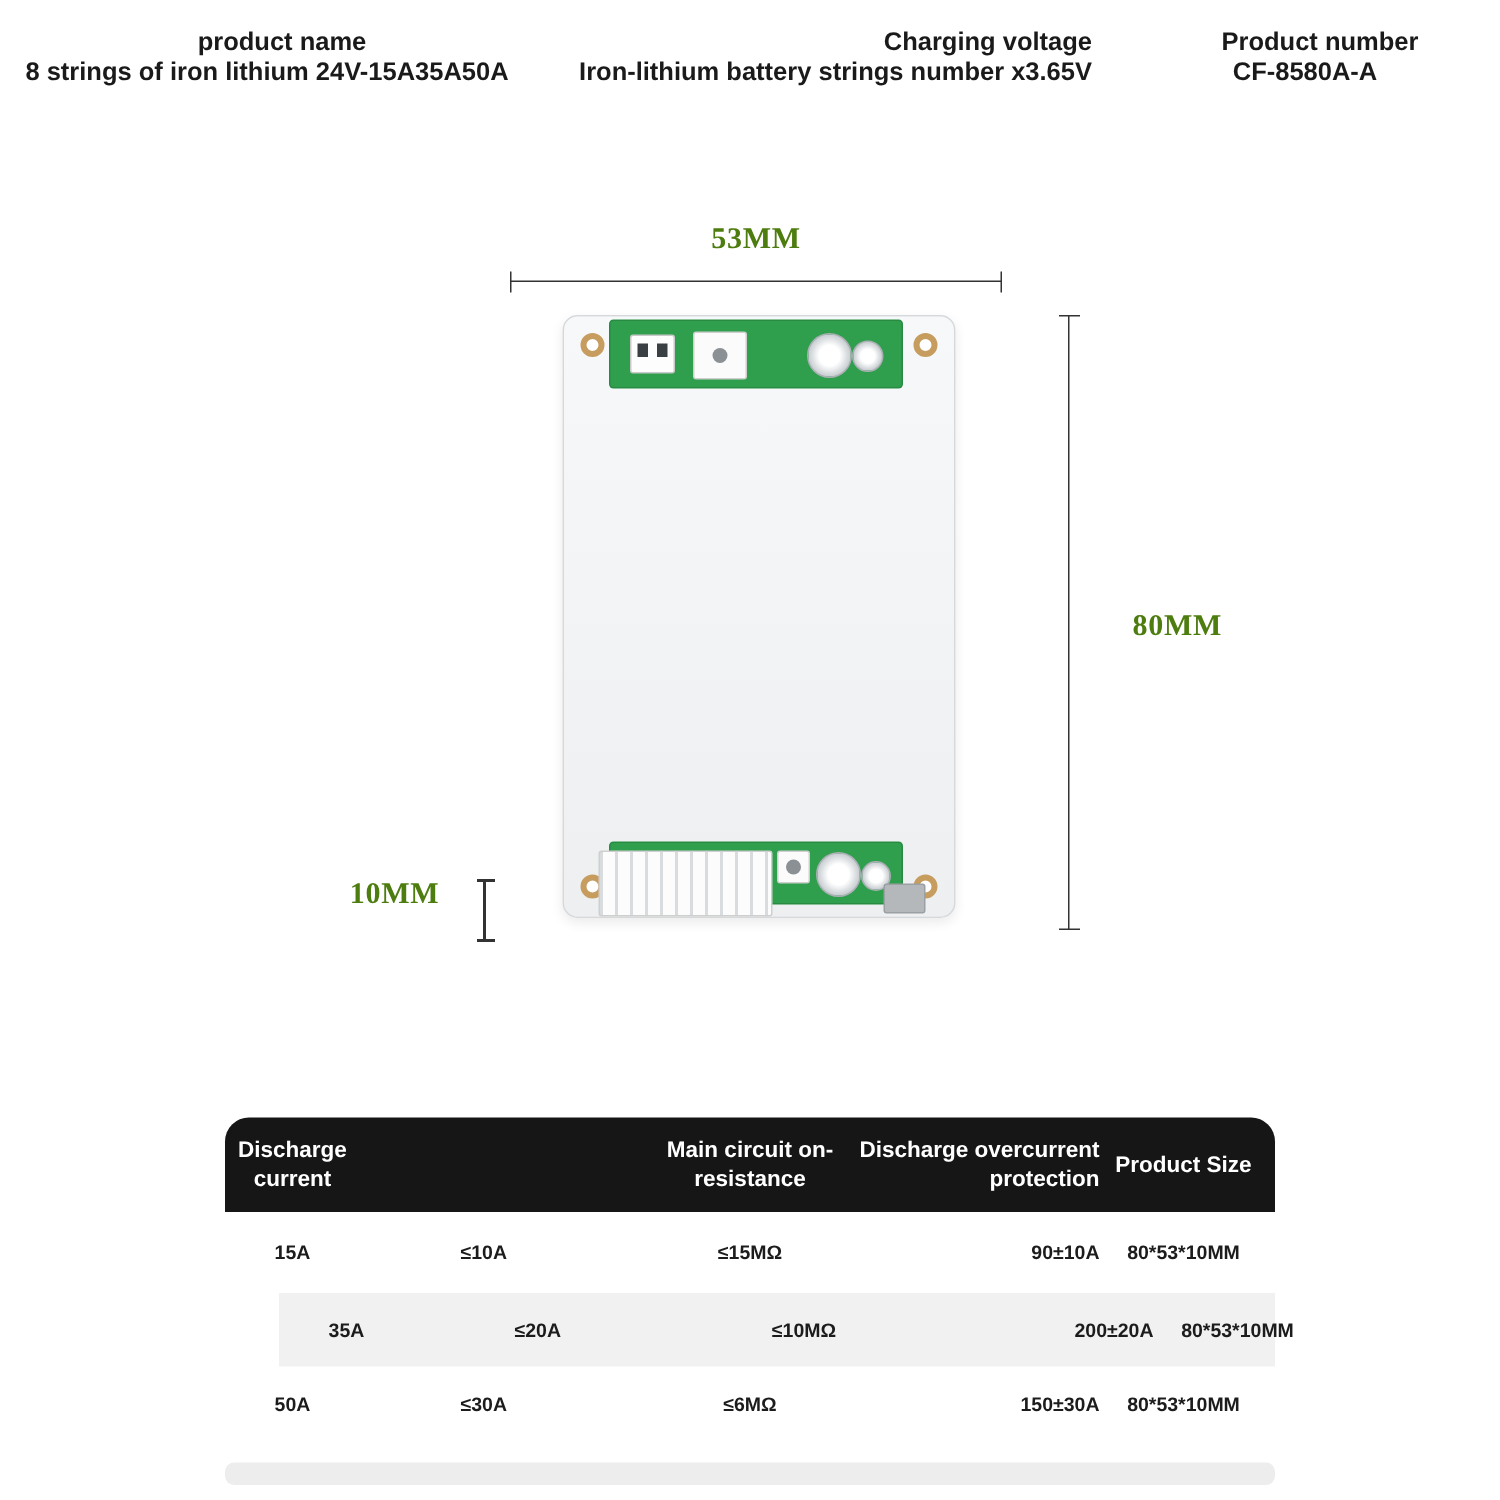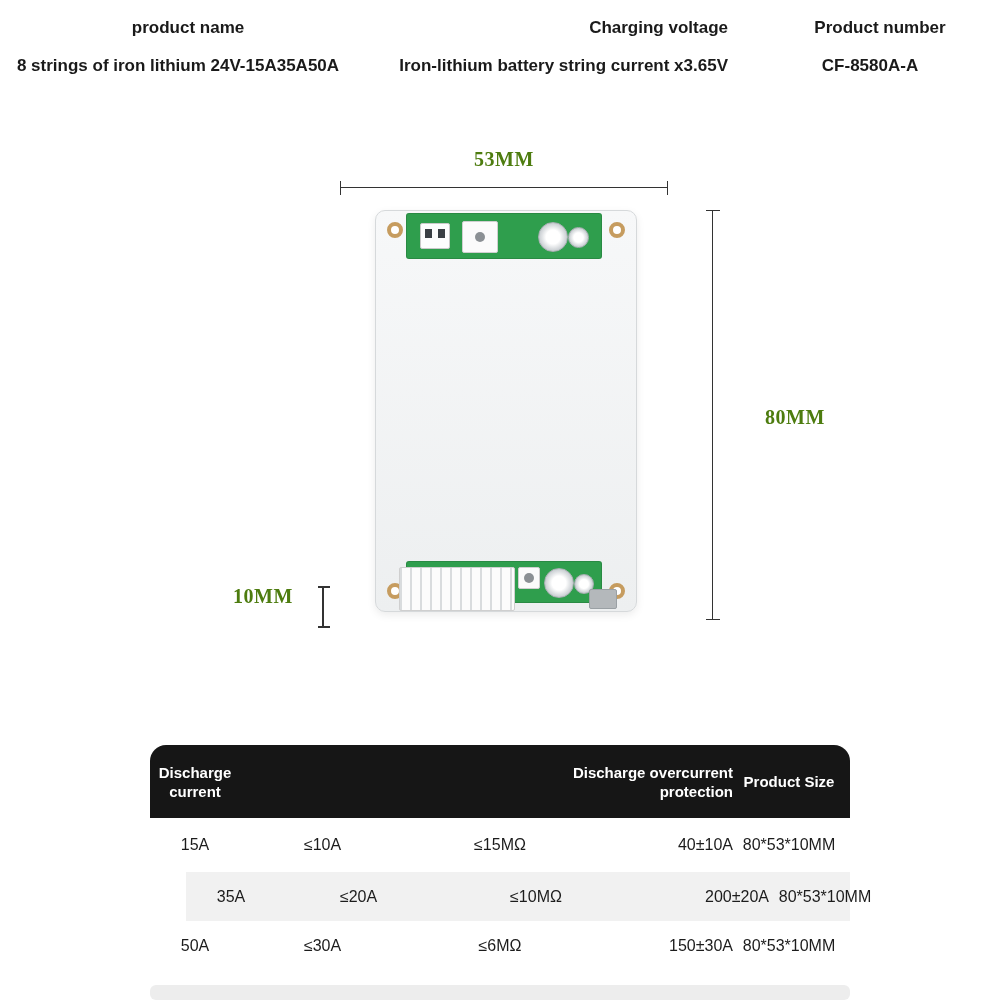--- a/index.html
+++ b/index.html
@@ -2,33 +2,33 @@
 <html style="--pcb-green: #2f9e4d; --table-header-bg: #161616; --row-alt: #f1f1f1; --screw-gold: #c69c5f;"><head>
 <meta charset="utf-8">
 <style>
   html,body{margin:0;padding:0;background:#fff;}
   body{width:1000px;height:1000px;position:relative;overflow:hidden;
        font-family:"Liberation Sans",sans-serif;color:#1a1a1a;}
 
   
   .info-col{position:absolute;top:18px;text-align:center;}
   .info-col .info-title{font-size:17px;font-weight:700;padding-left:20px;}
-  .info-col .info-value{margin-top:18px;font-size:17px;font-weight:700;white-space:nowrap;}
+  .info-col .info-value{font-size:17px;font-weight:700;white-space:nowrap;}
   #info-col-1{left:0;width:356px;}
   #info-col-2{left:356px;width:372px;text-align:right;}
   #info-col-3{left:740px;width:260px;}
 
   
   .serif{font-family:"Liberation Serif",serif;font-weight:600;font-size:20px;letter-spacing:.5px;color:#4d7c0f;}
   .dim-label-w{position:absolute;left:340px;top:148px;width:328px;text-align:center;}
   .dim-line-w{position:absolute;left:340px;top:187px;width:328px;height:0;border-top:1px solid #333;}
   .dim-line-w::before,.dim-line-w::after{content:"";position:absolute;top:-7px;width:1px;height:14px;background:#333;}
   .dim-line-w::before{left:0;}.dim-line-w::after{right:0;}
 
-  .dim-label-h{position:absolute;left:755px;top:406px;width:80px;text-align:center;}
+  .dim-label-h{position:absolute;left:755px;top:406px;width:80px;text-align:left;}
   .dim-line-h{position:absolute;left:712px;top:210px;height:410px;width:0;border-left:1px solid #333;}
   .dim-line-h::before,.dim-line-h::after{content:"";position:absolute;left:-7px;width:14px;height:1px;background:#333;}
   .dim-line-h::before{top:0;}.dim-line-h::after{bottom:0;}
 
   .dim-label-t{position:absolute;left:228px;top:585px;width:70px;text-align:center;}
   .dim-line-t{position:absolute;left:322px;top:586px;height:42px;width:0;border-left:2px solid #333;}
   .dim-line-t::before,.dim-line-t::after{content:"";position:absolute;left:-6px;width:12px;height:2px;background:#333;}
   .dim-line-t::before{top:0;}.dim-line-t::after{bottom:0;}
 
   
@@ -63,44 +63,44 @@
   .pad-circle.b-small{left:168px;top:13px;width:18px;height:18px;}
   .pad-square.b{left:112px;top:6px;width:20px;height:20px;}
   .metal-tab{position:absolute;left:213px;top:378px;width:26px;height:18px;background:#b4b8bb;
              border:1px solid #9aa0a4;border-radius:2px;}
   .balance-connector{position:absolute;left:23px;top:356px;width:114px;height:42px;background:#fcfcfc;
         border:1px solid #cfcfcf;border-radius:2px;z-index:2;
         background-image:repeating-linear-gradient(90deg,#d9dcde 0 2px,transparent 2px 10px);}
 
   
   .spec-table{position:absolute;left:150px;top:745px;width:700px;}
-  .t-header{position:relative;height:73px;background:var(--table-header-bg,#161616);
+  .t-header{position:relative;height:63px;background:var(--table-header-bg,#161616);
             border-radius:16px 16px 0 0;color:#fff;font-weight:700;font-size:15px;line-height:1.3;}
-  .t-row{position:relative;height:49px;font-size:16px;color:#1c1c1c;}
+  .t-row{position:relative;height:49px;font-size:13px;color:#1c1c1c;font-weight:bold;}
   .t-row.first{height:54px;}
   .t-row.alt{background:var(--row-alt,#f1f1f1);margin-left:36px;}
   .cell{position:absolute;top:50%;transform:translateY(-50%);text-align:center;}
   .c1{left:0;width:90px;}
   .c2{left:90px;width:165px;}
   .c3{left:275px;width:150px;}
   .c4{left:413px;width:170px;text-align:right;}
   .c5{left:578px;width:122px;}
   .t-footer{margin-top:15px;height:15px;background:#ededed;border-radius:6px;}
 </style>
 </head>
 <body>
 
 <header>
   <div class="info-col" id="info-col-1">
     <div class="info-title">product name</div>
     <div class="info-value">8 strings of iron lithium 24V-15A35A50A</div>
   </div>
   <div class="info-col" id="info-col-2">
     <div class="info-title">Charging voltage</div>
-    <div class="info-value">Iron-lithium battery string current x3.65V</div>
+    <div class="info-value">Iron-lithium battery strings number x3.65V</div>
   </div>
   <div class="info-col" id="info-col-3">
     <div class="info-title">Product number</div>
     <div class="info-value">CF-8580A-A</div>
   </div>
 </header>
 
 <section>
   <div class="dim-label-w serif">53MM</div>
   <div class="dim-line-w"></div>
@@ -131,29 +131,30 @@
     </div>
 
     <div class="balance-connector"></div>
     <div class="metal-tab"></div>
   </div>
 </section>
 
 <section class="spec-table">
   <div class="t-header">
     <div class="cell c1">Discharge current</div>
+    <div class="cell c3">Main circuit on-resistance</div>
     <div class="cell c4">Discharge overcurrent protection</div>
     <div class="cell c5">Product Size</div>
   </div>
 
   <div class="t-row first">
     <div class="cell c1">15A</div>
     <div class="cell c2">≤10A</div>
     <div class="cell c3">≤15MΩ</div>
-    <div class="cell c4">40±10A</div>
+    <div class="cell c4">90±10A</div>
     <div class="cell c5">80*53*10MM</div>
   </div>
 
   <div class="t-row alt">
     <div class="cell c1">35A</div>
     <div class="cell c2">≤20A</div>
     <div class="cell c3">≤10MΩ</div>
     <div class="cell c4">200±20A</div>
     <div class="cell c5">80*53*10MM</div>
   </div>

